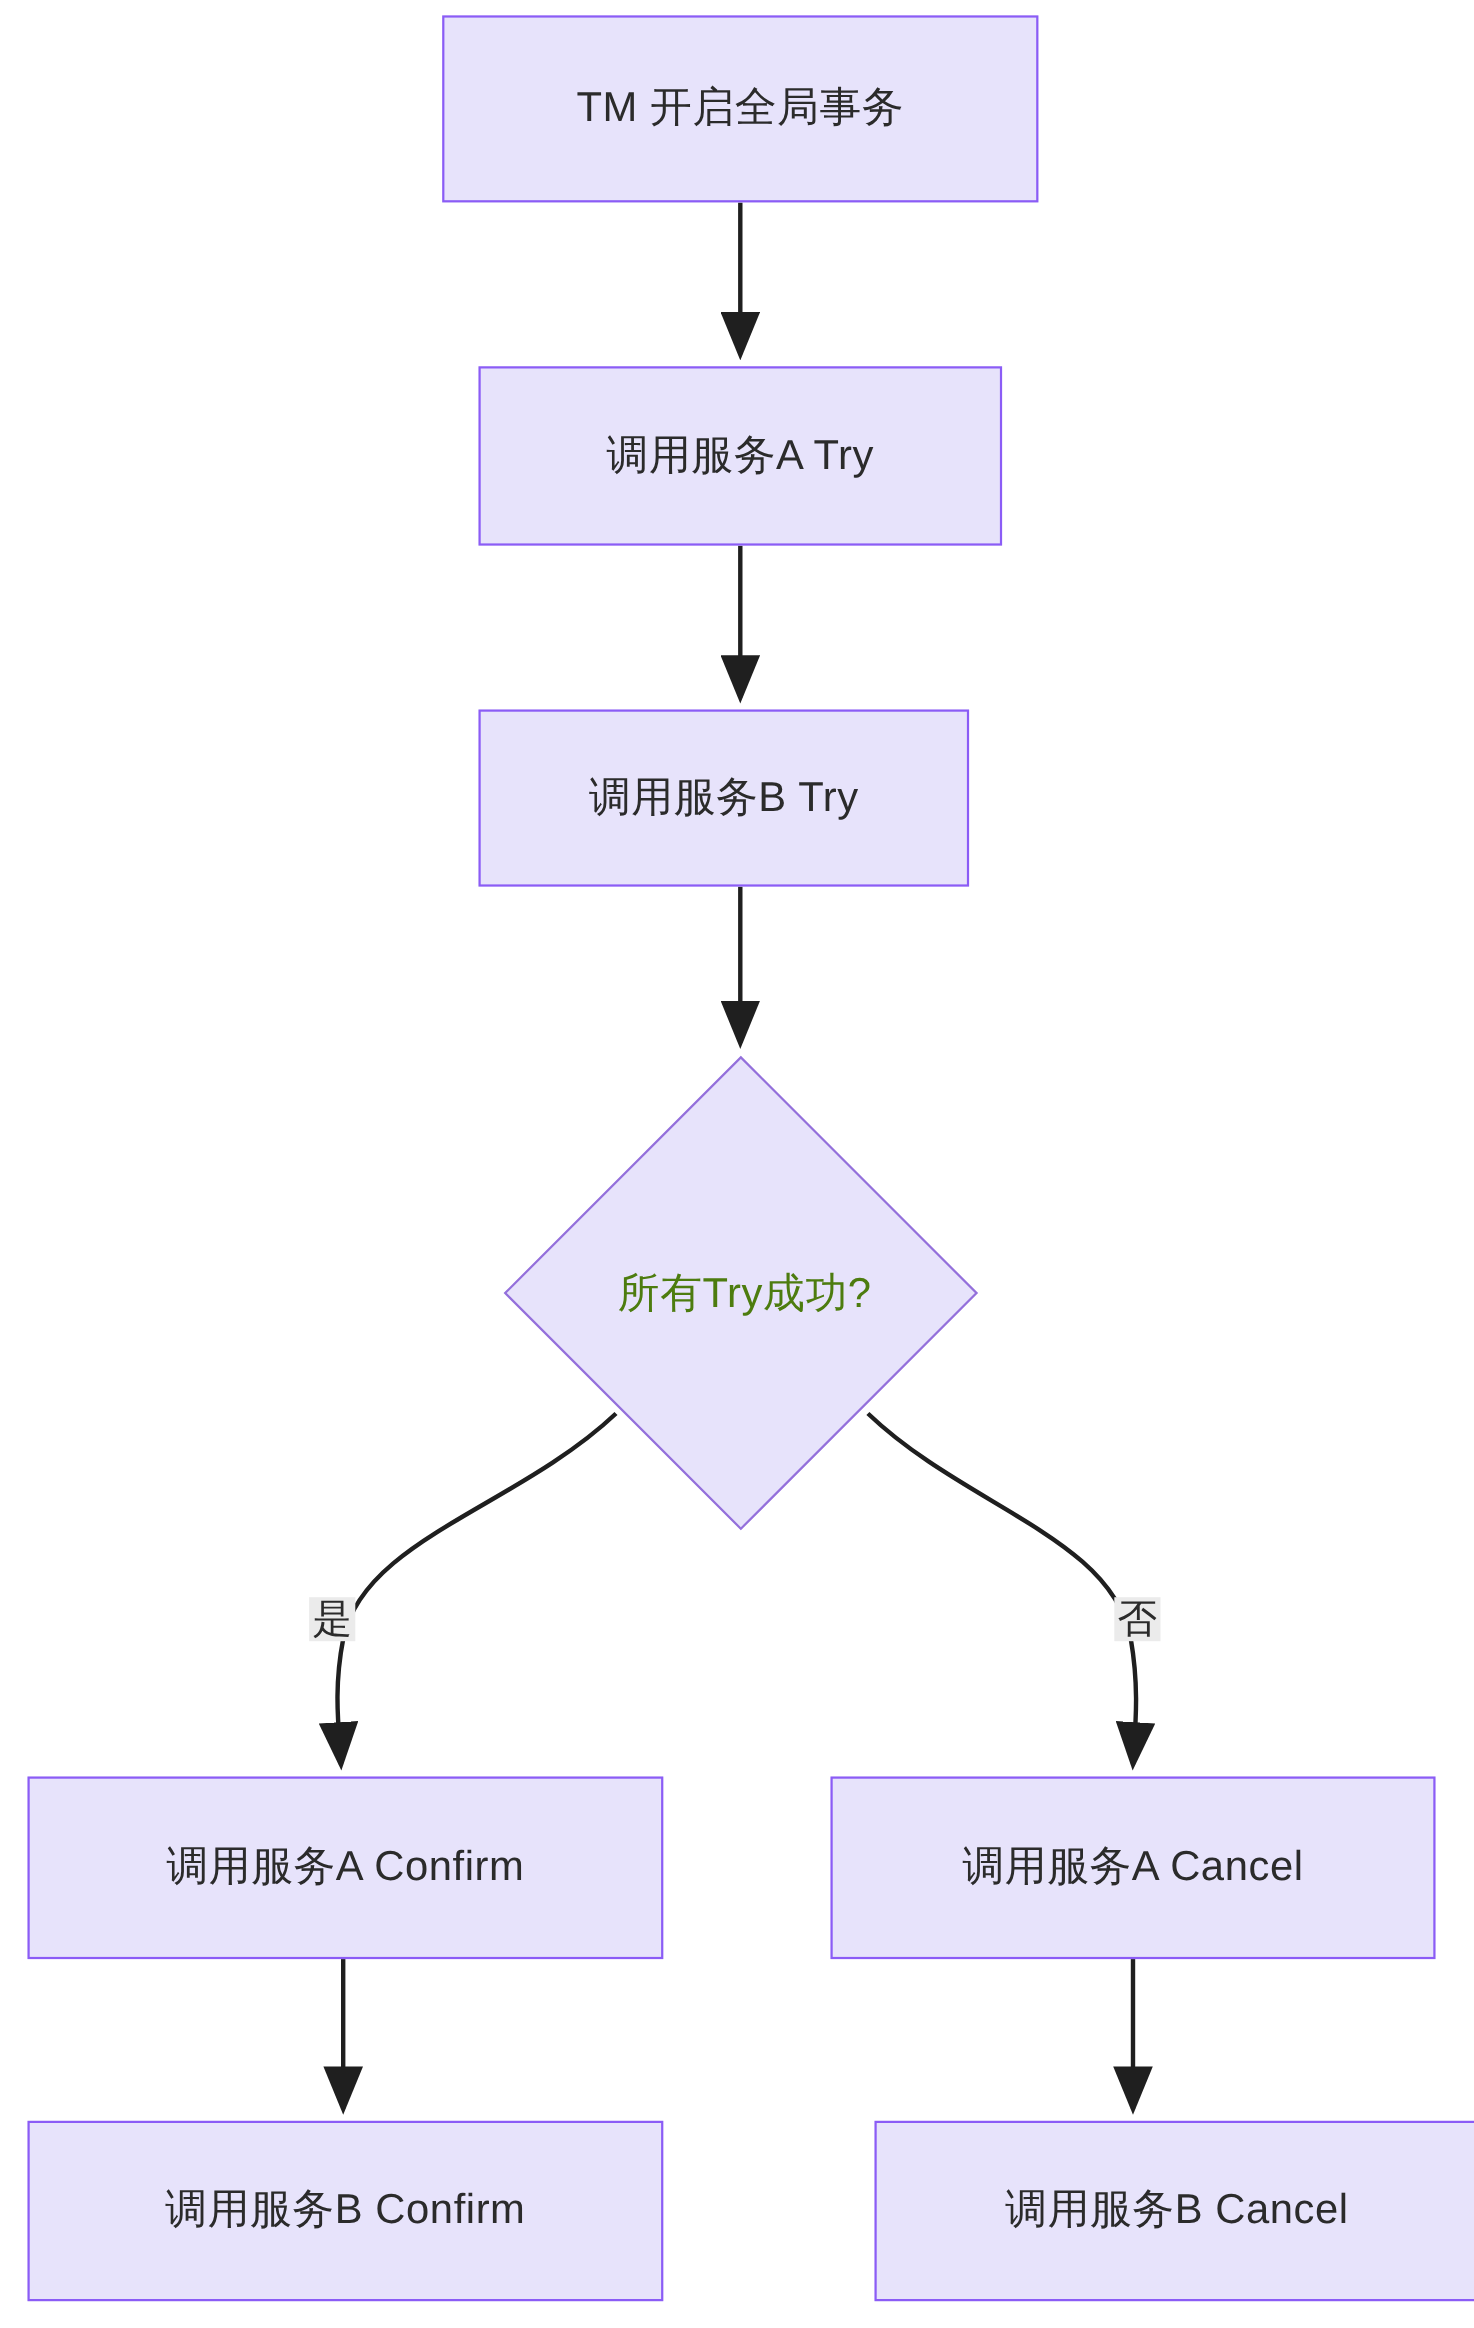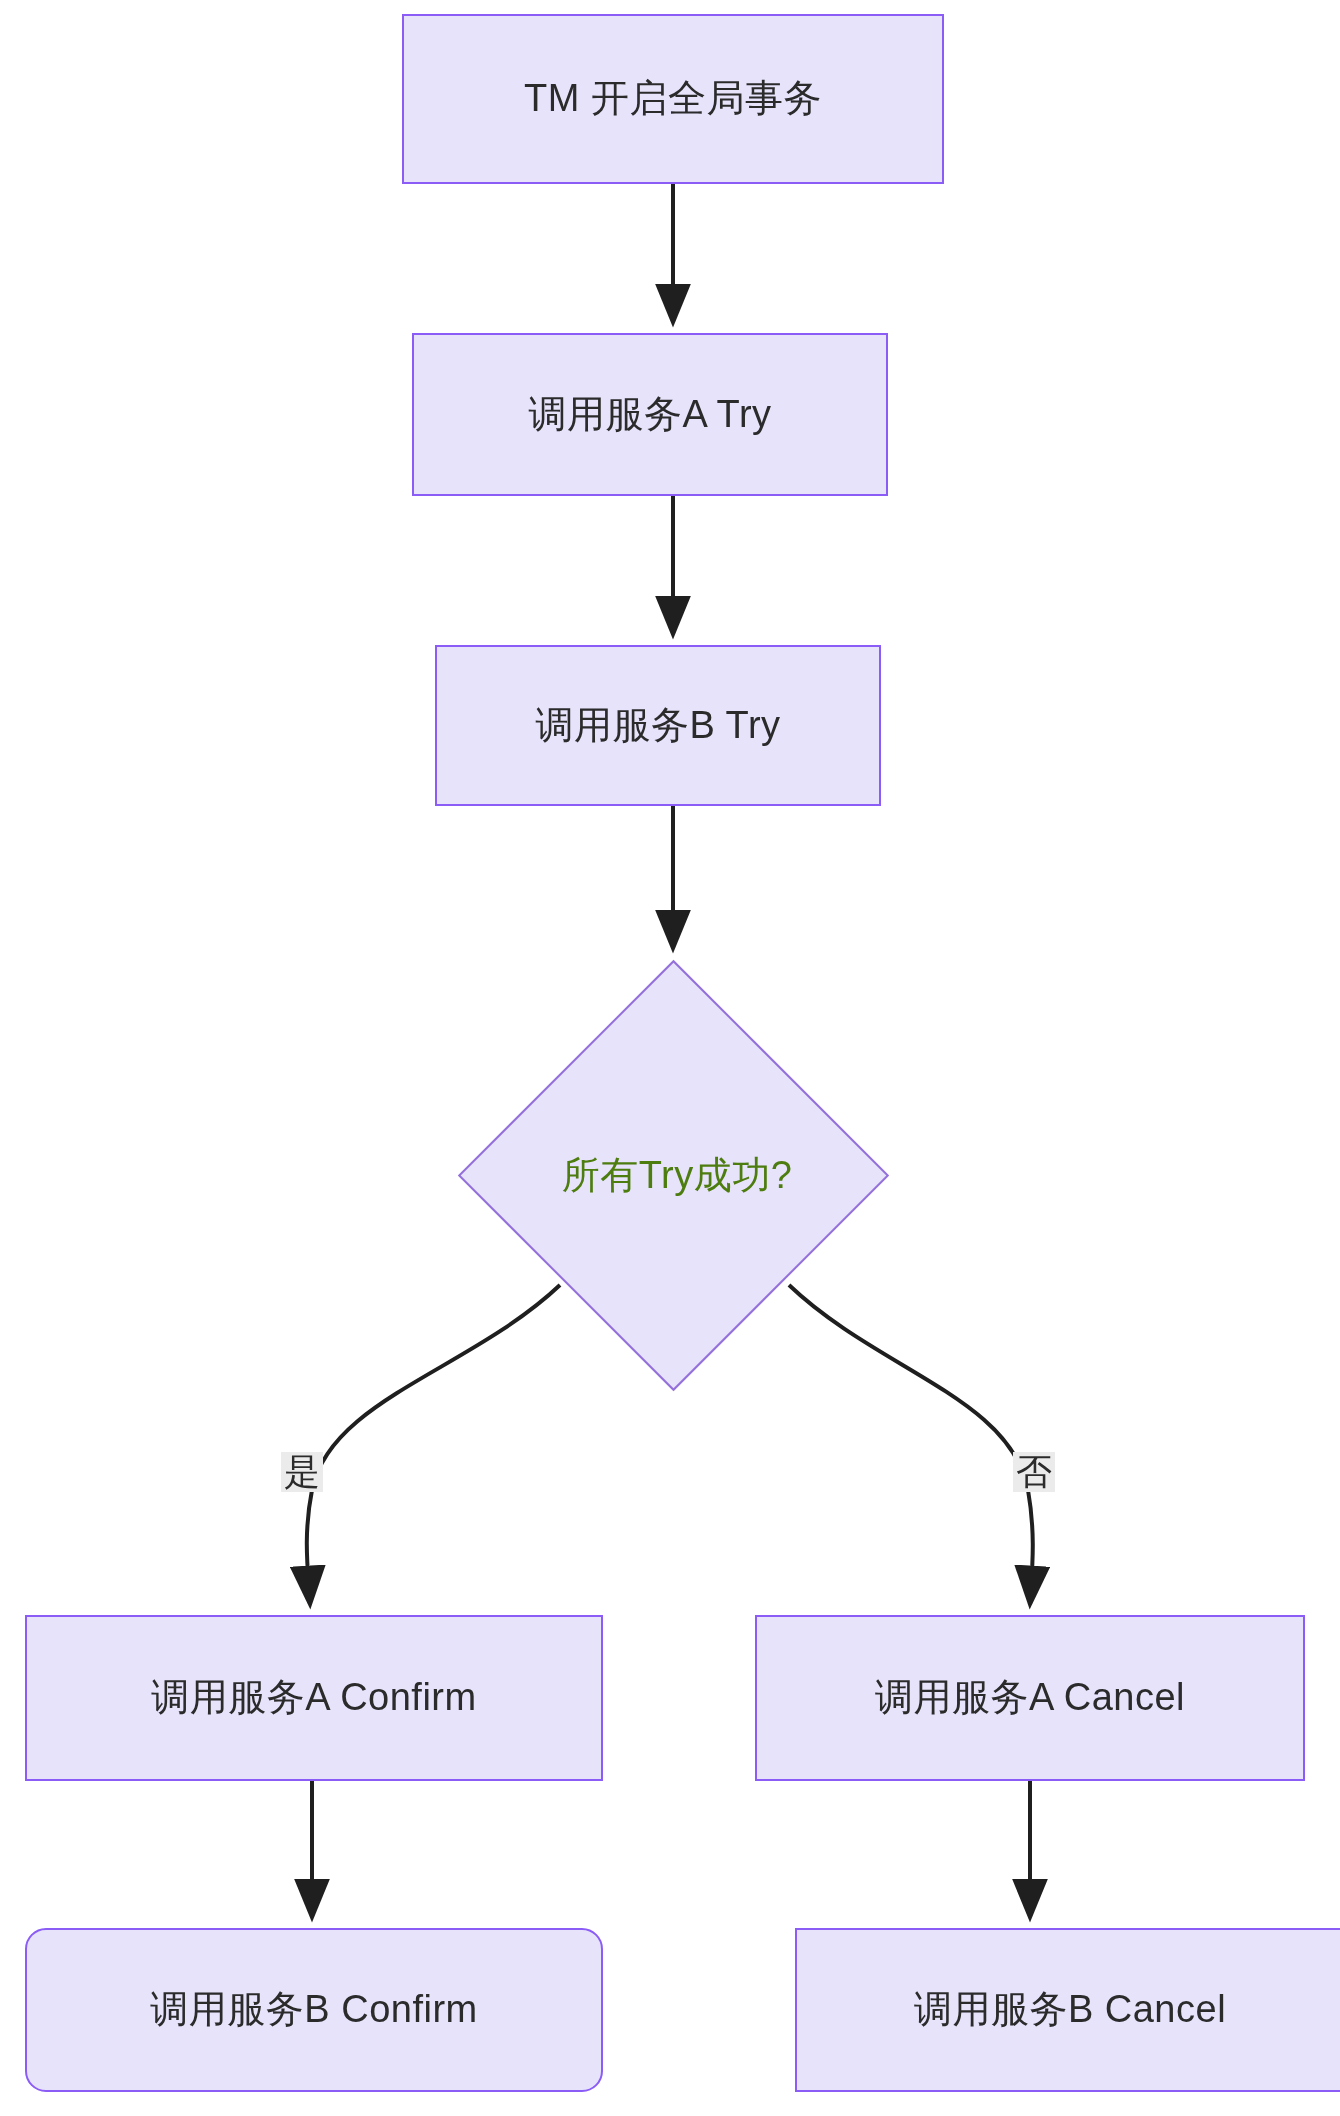--- a/index.html
+++ b/index.html
@@ -99,21 +99,21 @@
 
     <path d="M312,1781 L312,1917" fill="none" stroke="#1f1f1f" stroke-width="4" marker-end="url(#arrowhead)"></path>
 
     <path d="M1030,1781 L1030,1917" fill="none" stroke="#1f1f1f" stroke-width="4" marker-end="url(#arrowhead)"></path>
   </svg>
 
   <div class="node" style="left:402px; top:14px; width:542px; height:170px;">
     <span class="node-label">TM 开启全局事务</span>
   </div>
 
-  <div class="node" style="left:412px; top:333px; width:476px; height:163px;">
+  <div class="node" style="left:435px; top:333px; width:476px; height:163px;">
     <span class="node-label">调用服务A Try</span>
   </div>
 
   <div class="node" style="left:435px; top:645px; width:446px; height:161px;">
     <span class="node-label">调用服务B Try</span>
   </div>
 
   <div class="decision" style="left:521px; top:1023px; width:305px; height:305px;"></div>
   <div class="decision-label-wrap" style="left:460px; top:1140px; width:434px; height:70px;">
     <span class="decision-label">所有Try成功?</span>
@@ -128,21 +128,21 @@
   </div>
 
   <div class="node" style="left:25px; top:1615px; width:578px; height:166px;">
     <span class="node-label">调用服务A Confirm</span>
   </div>
 
   <div class="node" style="left:755px; top:1615px; width:550px; height:166px;">
     <span class="node-label">调用服务A Cancel</span>
   </div>
 
-  <div class="node" style="left:25px; top:1928px; width:578px; height:164px;border-radius:21px;">
+  <div class="node" style="left:25px; top:1928px; width:578px; height:164px;">
     <span class="node-label">调用服务B Confirm</span>
   </div>
 
   <div class="node" style="left:755px; top:1928px; width:550px; height:164px;margin-left:40px;">
     <span class="node-label">调用服务B Cancel</span>
   </div>
 
 </div>
 
 </body></html>

